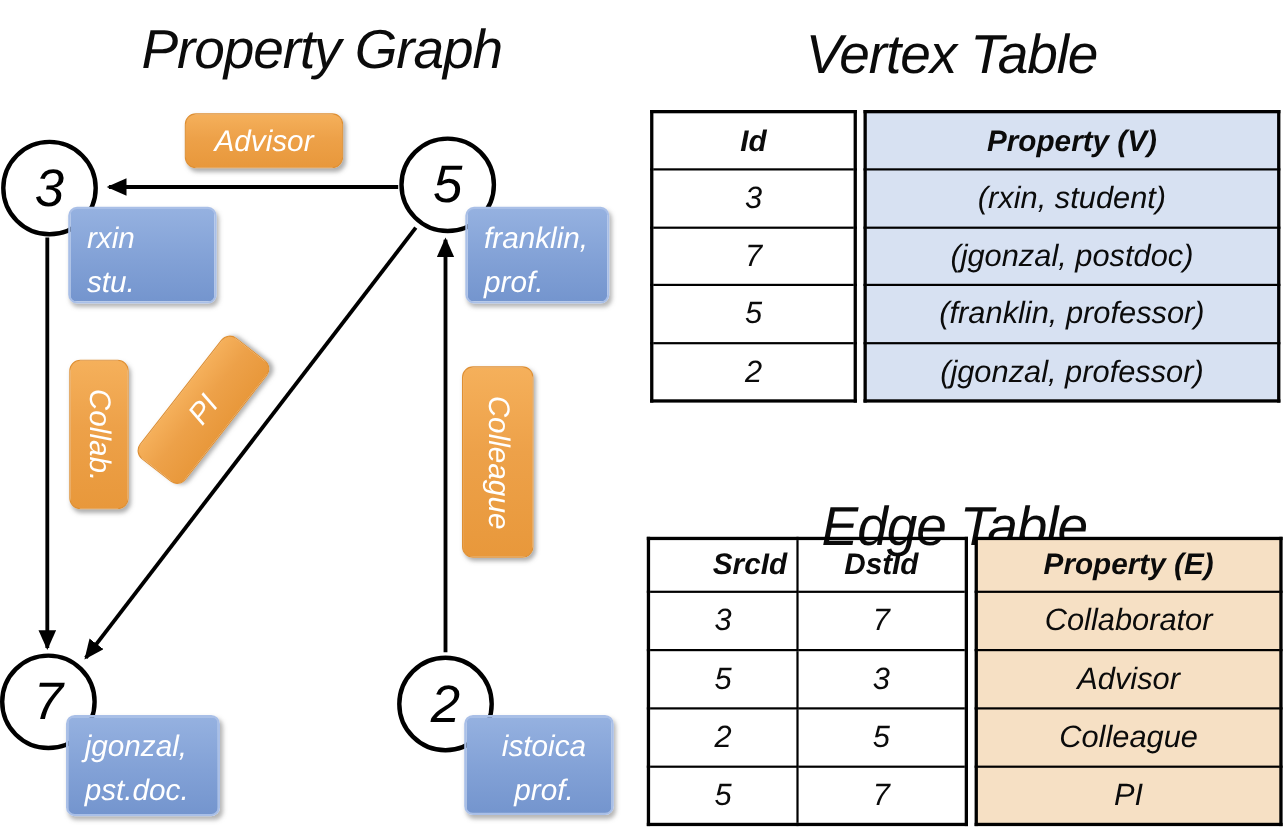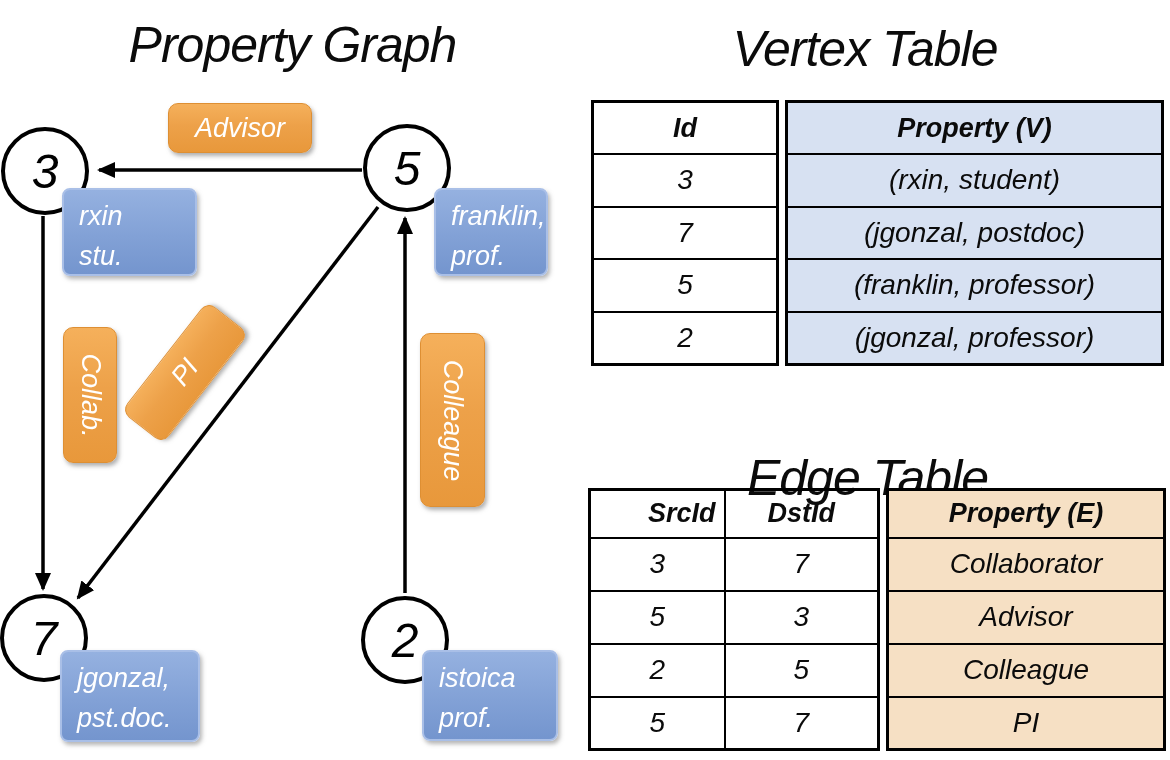--- a/index.html
+++ b/index.html
@@ -33,23 +33,23 @@
   #elabel-collab    { left:63px;  top:327px; width:54px;  height:136px; }
   #elabel-colleague { left:420px; top:333px; width:65px;  height:174px; }
   #elabel-pi        { left:115px; top:346px; width:140px; height:53px; transform:rotate(-52deg); }
   .vert-text { transform:rotate(90deg); white-space:nowrap; }
 
   .nprop { position:absolute; z-index:4; border-radius:8px; color:#fff;
            background:linear-gradient(180deg,#95b1e0 0%,#82a1d6 55%,#7495ce 100%);
            border:2px solid #a9bfe7; box-shadow:2px 3px 4px rgba(110,110,110,.5);
            font-size:27px; line-height:1.48; padding:7px 6px 0 15px; }
   #nprop-3 { left:62px;  top:188px; width:135px; height:88px; }
-  #nprop-5 { left:434px; top:188px; width:114px; height:88px; }
+  #nprop-5 { left:423px; top:188px; width:131px; height:88px; }
   #nprop-7 { left:60px;  top:650px; width:140px; height:92px; }
-  #nprop-2 { left:422px; top:650px; width:136px; height:91px; }
+  #nprop-2 { left:422px; top:650px; width:136px; height:91px;text-align:center; }
 
   
   .tbl-wrap { position:absolute; display:flex; gap:6px; z-index:2; }
   #vertex-table { left:591px; top:100px; }
   #edge-table   { left:588px; top:488px; }
   table { border-collapse:collapse;padding-left:12px; }
   table.t { border:3px solid #000; }
   td { border:2px solid #000; text-align:center; vertical-align:middle;
        font-size:28px; color:#0b0b0b; padding:0 8px; }
   td.head { font-weight:bold; font-size:27px; }

